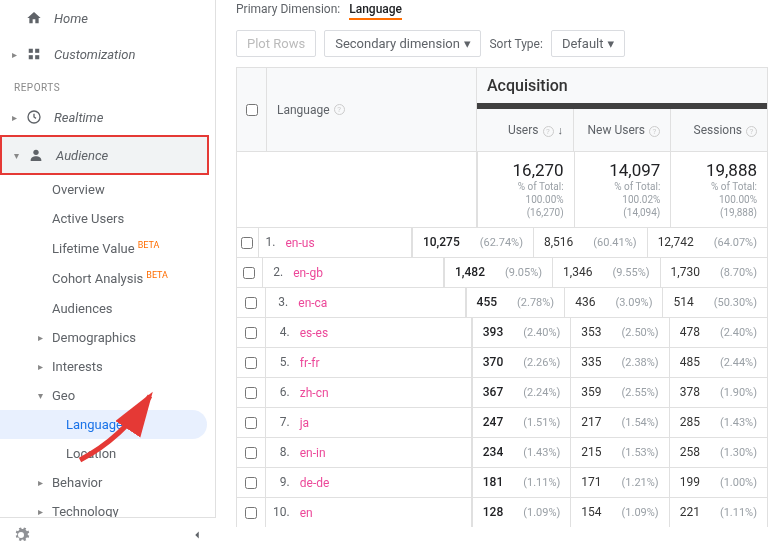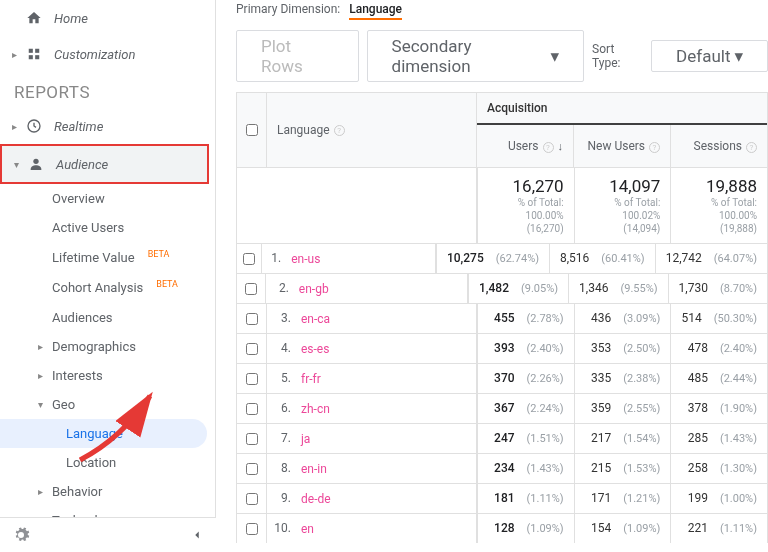--- a/index.html
+++ b/index.html
@@ -2,61 +2,61 @@
 <html><head>
 <meta charset="utf-8">
 <style>
 * { box-sizing: border-box; margin: 0; padding: 0; }
 body { font-family: Roboto, Arial, sans-serif; font-size: 13px; color: #333; width: 768px; height: 552px; overflow: hidden; background: #fff; position: relative; }
 .sidebar { width: 216px; height: 552px; border-right: 1px solid #e0e0e0; float: left; background: #fff; position: relative; }
 .nav-item { display: flex; align-items: center; padding: 8px 12px; cursor: pointer; color: #5f6368; }
 .nav-item .caret { width: 12px; font-size: 10px; color: #888; }
 .nav-item .icon { width: 20px; height: 20px; display: flex; align-items: center; justify-content: center; margin-right: 10px; color: #5f6368; }
 .nav-item .label { font-size: 13px; font-style: italic; }
-.reports-header { padding: 10px 14px 6px; font-size: 17px; color: #888; letter-spacing: 0.5px; }
+.reports-header { padding: 10px 14px 6px; font-size: 10px; color: #888; letter-spacing: 0.5px; }
 .sub-item { padding: 7px 0 7px 52px; color: #5f6368; cursor: pointer; font-size: 13px; }
 .sub-item.l2 { padding-left: 38px; display: flex; align-items: center; }
 .sub-item.l2 .caret { width: 14px; font-size: 10px; color: #888; }
 .sub-item.l3 { padding-left: 66px; }
 .sub-item.active { background: #e8f0fe; color: #1a73e8; border-radius: 0 16px 16px 0; margin-right: 8px; }
-.beta { font-size: 9px; color: #ff6d00; vertical-align: super; margin-left: 13px; }
+.beta { font-size: 9px; color: #ff6d00; vertical-align: super; margin-left: 3px; }
 .audience-row { border: 2px solid #e53935; margin: 0 6px 0 0; }
 .audience-row .nav-item { background: #f1f3f4; }
 .bottom-bar { position: absolute; bottom: 0; width: 216px; border-top: 1px solid #e0e0e0; display: flex; align-items: center; padding: 8px 12px; background: #fff; }
 .main { margin-left: 216px; height: 552px; overflow: hidden; padding-left: 20px; }
 .primary-dim { padding: 2px 0 8px; font-size: 12px; color: #5f6368; }
 .primary-dim .sel { color: #202124; font-weight: 500; border-bottom: 2px solid #ff6d00; padding-bottom: 2px; margin-left: 6px; }
 .controls { display: flex; align-items: center; gap: 8px; padding: 6px 0 10px; font-size: 12px; color: #5f6368; }
-.ctrl-btn { border: 1px solid #dadce0; padding: 5px 24px; border-radius: 2px; background: #fff; cursor: pointer; font-size: 17px; color: #5f6368; display: flex; align-items: center; gap: 4px; }
+.ctrl-btn { border: 1px solid #dadce0; padding: 5px 10px; border-radius: 2px; background: #fff; cursor: pointer; font-size: 13px; color: #5f6368; display: flex; align-items: center; gap: 4px; }
 .ctrl-btn.disabled { color: #bbb; }
 .table { border: 1px solid #e0e0e0; border-bottom: none; }
 .thead { display: flex; background: #f8f9fa; }
 .th-check { width: 30px; border-right: 1px solid #e0e0e0; display: flex; align-items: center; justify-content: center; }
 .th-lang { width: 210px; border-right: 1px solid #e0e0e0; padding: 28px 10px; font-size: 12px; color: #5f6368; display: flex; align-items: center; }
 .th-acq { flex: 1; }
-.th-acq-head { padding: 8px 10px; font-size: 12px; font-weight: 500; border-bottom: 2px solid #404040; }
+.th-acq-head { padding: 8px 10px; font-size: 16px; font-weight: 500; border-bottom: 6px solid #404040; }
 .th-metrics { display: flex; }
 .th-metric { flex: 1; padding: 14px 10px; text-align: right; font-size: 12px; color: #5f6368; border-left: 1px solid #e0e0e0; }
 .th-metric:first-child { border-left: none; }
 .th-metric .arrow { font-size: 11px; margin-left: 4px; }
 .totals-row { display: flex; border-top: 1px solid #e0e0e0; background: #fff; }
 .tot-spacer { width: 240px; border-right: 1px solid #e0e0e0; }
 .tot-cell { flex: 1; padding: 8px 10px; text-align: right; border-left: 1px solid #e0e0e0; }
 .tot-cell:first-of-type { border-left: none; }
 .tot-cell .big { font-size: 17px; color: #202124; }
 .tot-cell .small { font-size: 10px; color: #9aa0a6; line-height: 1.3; }
 .data-row { display: flex; border-top: 1px solid #e0e0e0; min-height: 30px; align-items: stretch; }
 .cell-check { width: 30px; border-right: 1px solid #e0e0e0; display: flex; align-items: center; justify-content: center; }
 .cell-idx { width: 28px; text-align: right; padding: 7px 4px 7px 0; color: #5f6368; font-size: 12px; }
 .cell-lang { width: 182px; padding: 7px 6px; border-right: 1px solid #e0e0e0; }
 .cell-lang a { color: #ec4899; font-size: 12px; }
 .cell-metric { flex: 1; padding: 7px 10px; text-align: right; font-size: 12px; border-left: 1px solid #e0e0e0; }
 .cell-metric:first-of-type { border-left: none; }
 .cell-metric .val { font-weight: 500; color: #202124; }
-.cell-metric .pct { color: #9aa0a6; font-size: 11px; margin-left: 12px; }
+.cell-metric .pct { color: #9aa0a6; font-size: 11px; margin-left: 20px; }
 input[type=checkbox] { width: 12px; height: 12px; }
 .help { display: inline-block; width: 11px; height: 11px; border: 1px solid #ccc; border-radius: 50%; font-size: 8px; color: #ccc; text-align: center; line-height: 10px; margin-left: 4px; }
 svg { display: block; }
 .arrow-annotation { position: absolute; left: 72px; top: 378px; pointer-events: none; z-index: 10; }
 </style>
 </head>
 <body>
 
 <div class="sidebar">
   <div class="nav-item">

